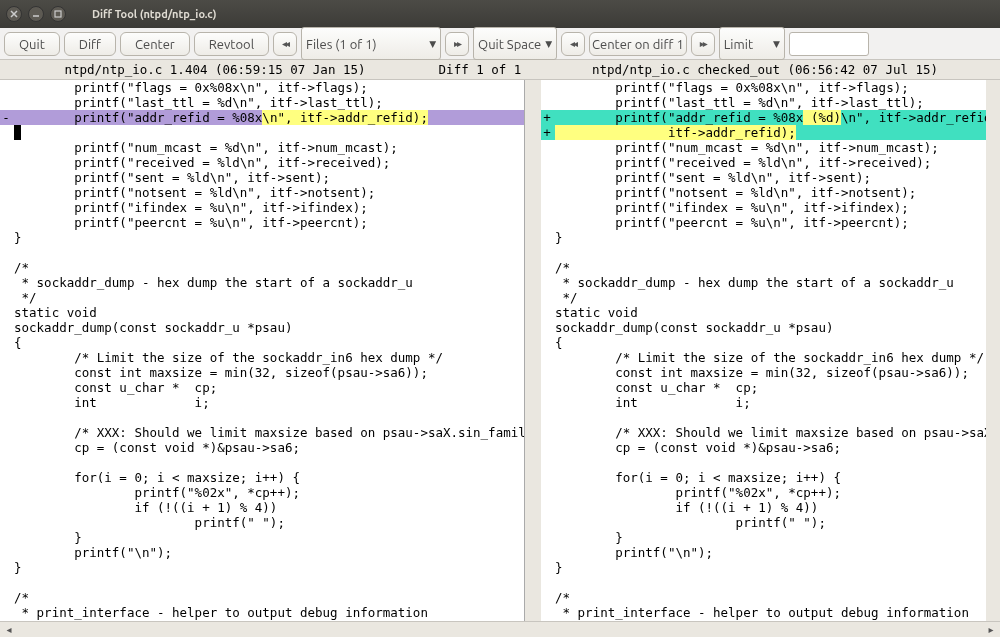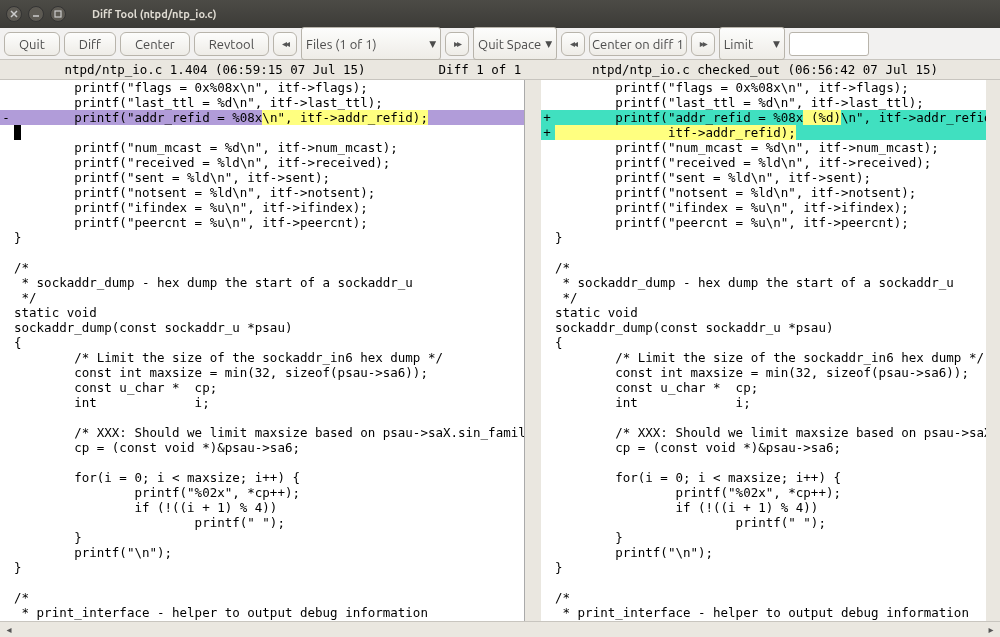--- a/index.html
+++ b/index.html
@@ -158,21 +158,21 @@
     </div>
   <div class="dropdown">
     <span>Limit</span>
     <span style="width:12px"></span>
       <span class="arrow">▼</span>
   </div>
   <input class="searchbox" value="" style="">
 </div>
 
 <div class="fileheaders">
-  <div class="fh-left">ntpd/ntp_io.c 1.404 (06:59:15 07 Jul 15)</div>
+  <div class="fh-left">ntpd/ntp_io.c 1.404 (06:59:15 07 Jan 15)</div>
   <div class="fh-mid">Diff 1 of 1</div>
   <div class="fh-right">ntpd/ntp_io.c checked_out (06:56:42 07 Jul 15)</div>
 </div>
 
 <div class="panes">
   <div class="pane pane-left">
     <div class="gutter" id="gutter-left">
         <div class="gline "> </div>
         <div class="gline "> </div>
         <div class="gline del">-</div>

